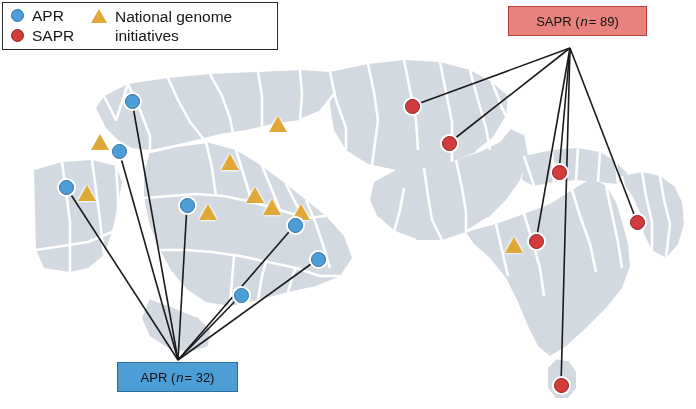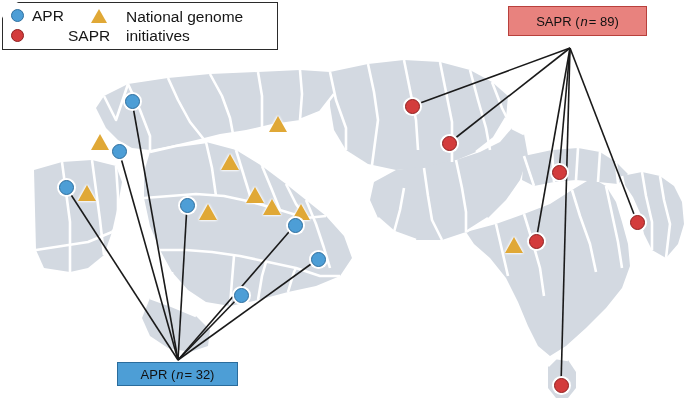--- a/index.html
+++ b/index.html
@@ -7,21 +7,20 @@
     padding: 0;
     background: #ffffff;
   }
   #root {
     position: relative;
     width: 696px;
     height: 409px;
     background: #ffffff;
     font-family: "Liberation Sans", sans-serif;
     overflow: hidden;
-    border-radius: 29px;
   }
   #mapsvg {
     position: absolute;
     left: 0;
     top: 0;
     width: 696px;
     height: 409px;
   }
   .legend-box {
     position: absolute;
@@ -34,21 +33,21 @@
     box-sizing: border-box;
     z-index: 40;
   }
   .legend-row {
     position: absolute;
     display: flex;
     align-items: center;
   }
   .legend-col1 { left: 8px; }
   .lg-r1 { top: 5px; }
-  .lg-r2 { top: 25px; gap: 36px; }
+  .lg-r2 { top: 25px; }
   .lg-dot {
     width: 13px;
     height: 13px;
     border-radius: 50%;
     box-sizing: border-box;
     flex: 0 0 auto;
   }
   .lg-dot.apr {
     background: #4d9ed6;
     border: 1.1px solid #2f6f9e;
@@ -76,21 +75,21 @@
   }
   .legend-multiline {
     position: absolute;
     left: 88px;
     top: 4px;
     display: flex;
     align-items: flex-start;
   }
   .legend-multiline .lg-tri { margin-top: 3px; }
   .legend-text-wrap {
-    margin-left: 19px;
+    margin-left: 8px;
     font-size: 15.5px;
     color: #161616;
     line-height: 19px;
   }
   .callout {
     position: absolute;
     box-sizing: border-box;
     font-size: 13px;
     color: #111111;
     display: flex;
@@ -104,21 +103,21 @@
     top: 6px;
     width: 139px;
     height: 30px;
     background: #e8827e;
     border: 1.6px solid #b8403c;
   }
   #callout-apr {
     left: 117px;
     top: 362px;
     width: 121px;
-    height: 24px;
+    height: 30px;
     background: #4d9ed6;
     border: 1.6px solid #2a6c9c;
   }
   .callout em {
     font-style: italic;
     padding: 0 1px;
   }
   .marker {
     position: absolute;
     z-index: 25;

